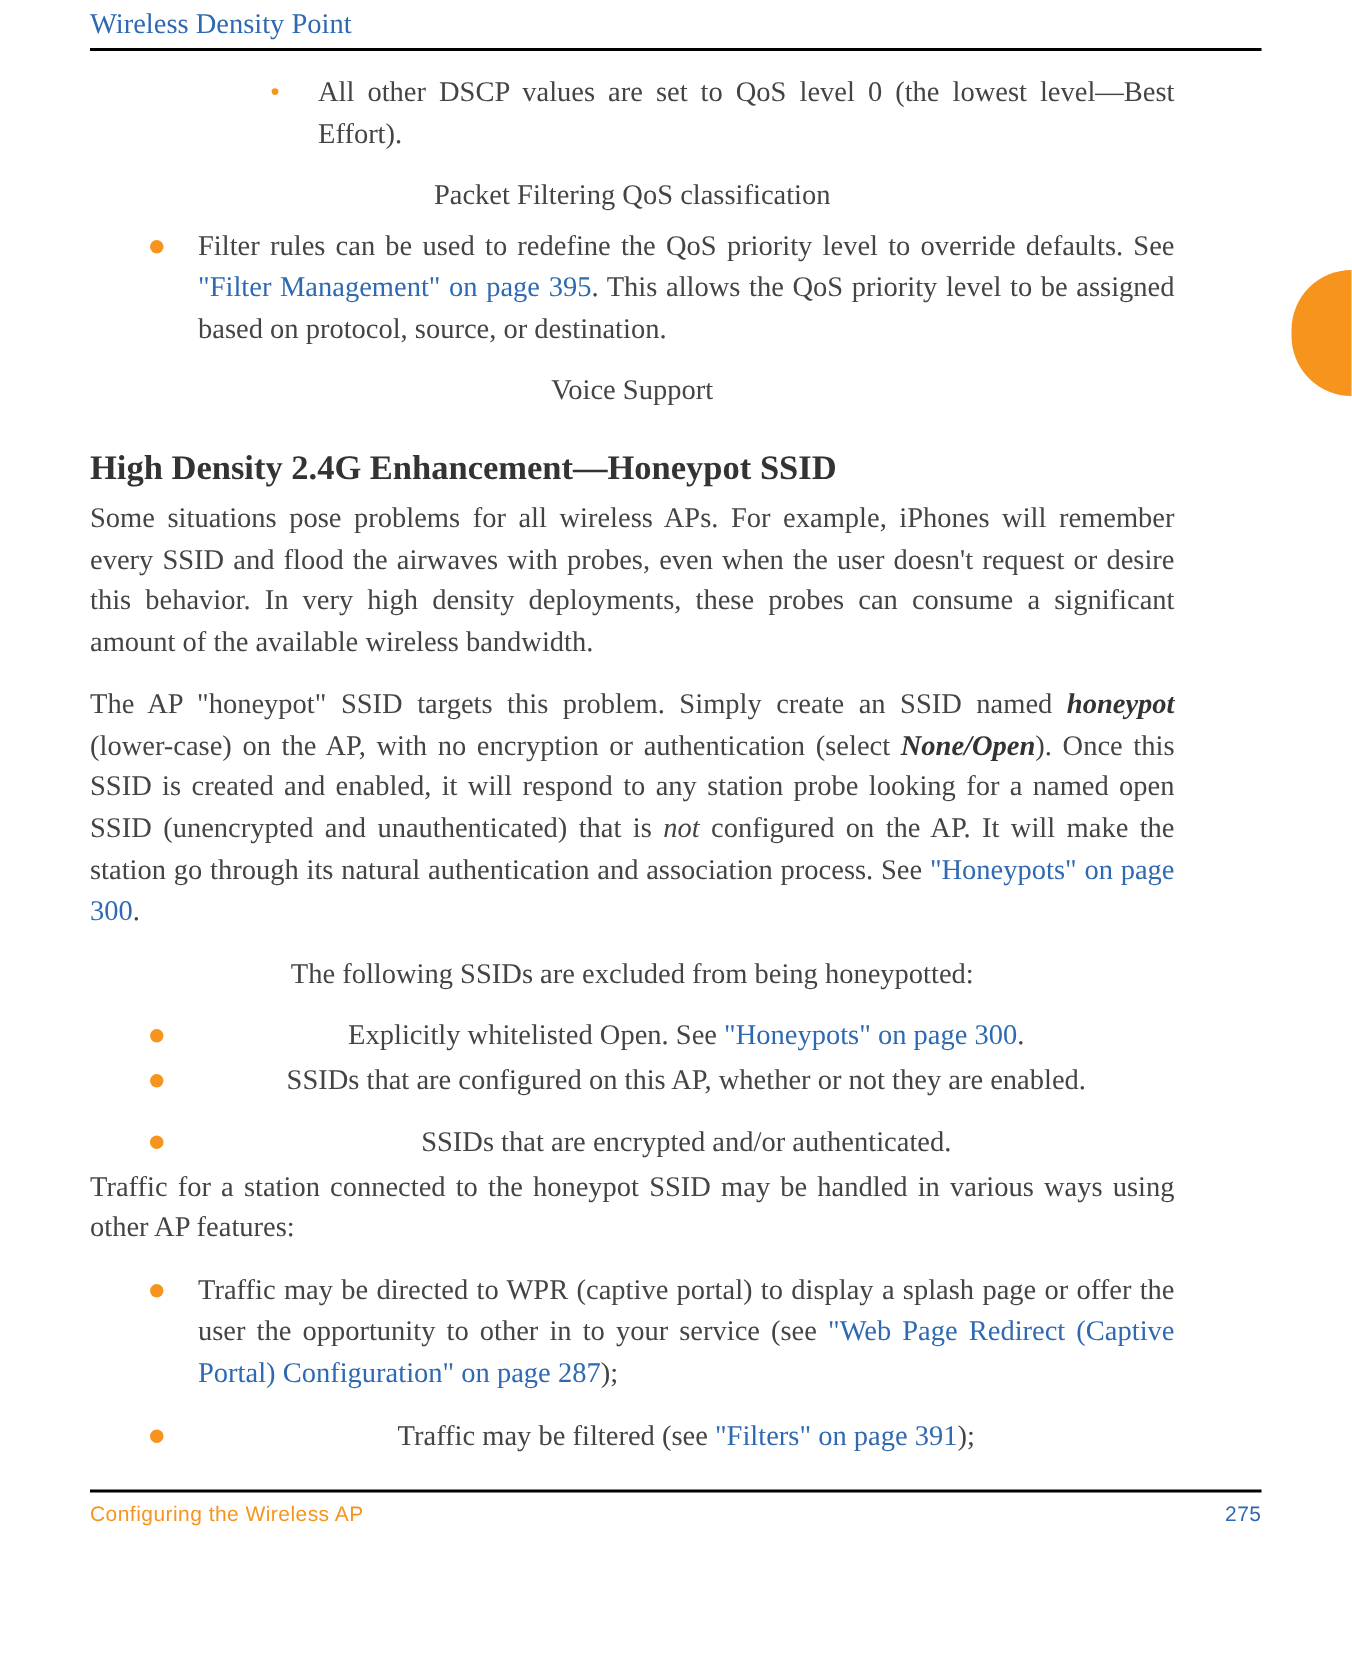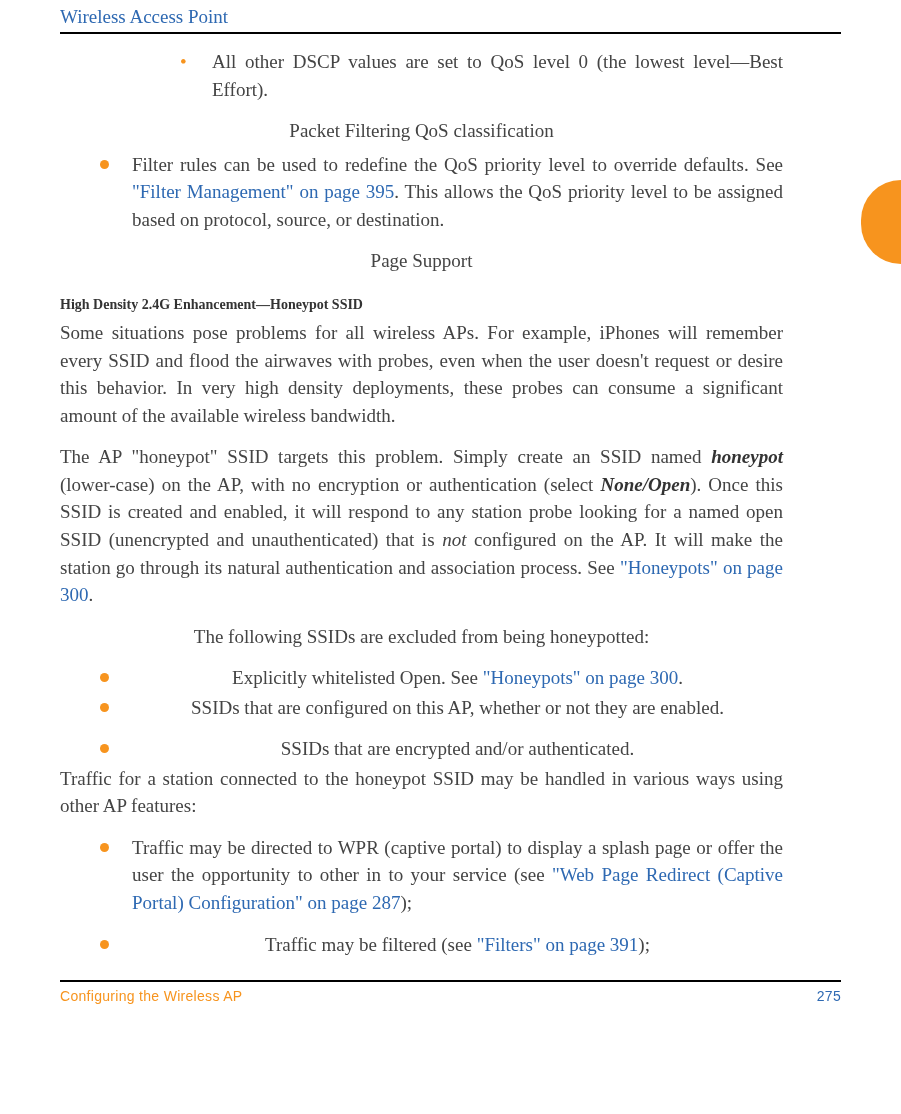--- a/index.html
+++ b/index.html
@@ -81,55 +81,55 @@
     border-radius: 50%;
   }
   .nohang { text-align: center; }
   .link { color: #2e69b2; }
   .bold { font-weight: bold; color: #333; font-style: italic; }
   .ital { font-style: italic; }
   .heading {
     font-weight: bold;
     color: #333;
     margin: 20px 0 4px 0;
-    font-size: 14px;
+    font-size: 23px;
   }
   .footer {
     display: flex;
     justify-content: space-between;
     font-family: "Trebuchet MS", "Verdana", sans-serif;
     font-size: 14px;
     letter-spacing: 0.3px;
   }
   .footer-left { color: #f7941e; }
   .footer-right { color: #2e69b2; }
   .marginless { margin-bottom: 2px; }
 </style>
 </head>
 <body>
 
 <div class="page">
   <div class="tab"></div>
 
-  <div class="running-head">Wireless Access Point</div>
+  <div class="running-head">Wireless Density Point</div>
   <div class="rule"></div>
 
   <div class="content">
 
     <p class="bullet-l2">
       <span>All other DSCP values are set to QoS level 0 (the lowest level—Best Effort).</span>
     </p>
 
     <p class="tight nohang">Packet Filtering QoS classification</p>
 
     <p class="bullet-l1">
       <span>Filter rules can be used to redefine the QoS priority level to override defaults. See </span><span class="link">"Filter Management" on page 395</span><span>. This allows the QoS priority level to be assigned based on protocol, source, or destination.</span>
     </p>
 
-    <p class="tight nohang">Page Support</p>
+    <p class="tight nohang">Voice Support</p>
 
 
     <div class="heading">High Density 2.4G Enhancement—Honeypot SSID</div>
 
     <p>Some situations pose problems for all wireless APs. For example, iPhones will remember every SSID and flood the airwaves with probes, even when the user doesn't request or desire this behavior. In very high density deployments, these probes can consume a significant amount of the available wireless bandwidth.</p>
 
     <p>
       <span>The AP "honeypot" SSID targets this problem. Simply create an SSID named </span><span class="bold">honeypot</span><span> (lower-case) on the AP, with no encryption or authentication (select </span><span class="bold">None/Open</span><span>). Once this SSID is created and enabled, it will respond to any station probe looking for a named open SSID (unencrypted and unauthenticated) that is </span><span class="ital">not</span><span> configured on the AP. It will make the station go through its natural authentication and association process. See </span><span class="link">"Honeypots" on page 300</span><span>.</span>
     </p>
 

